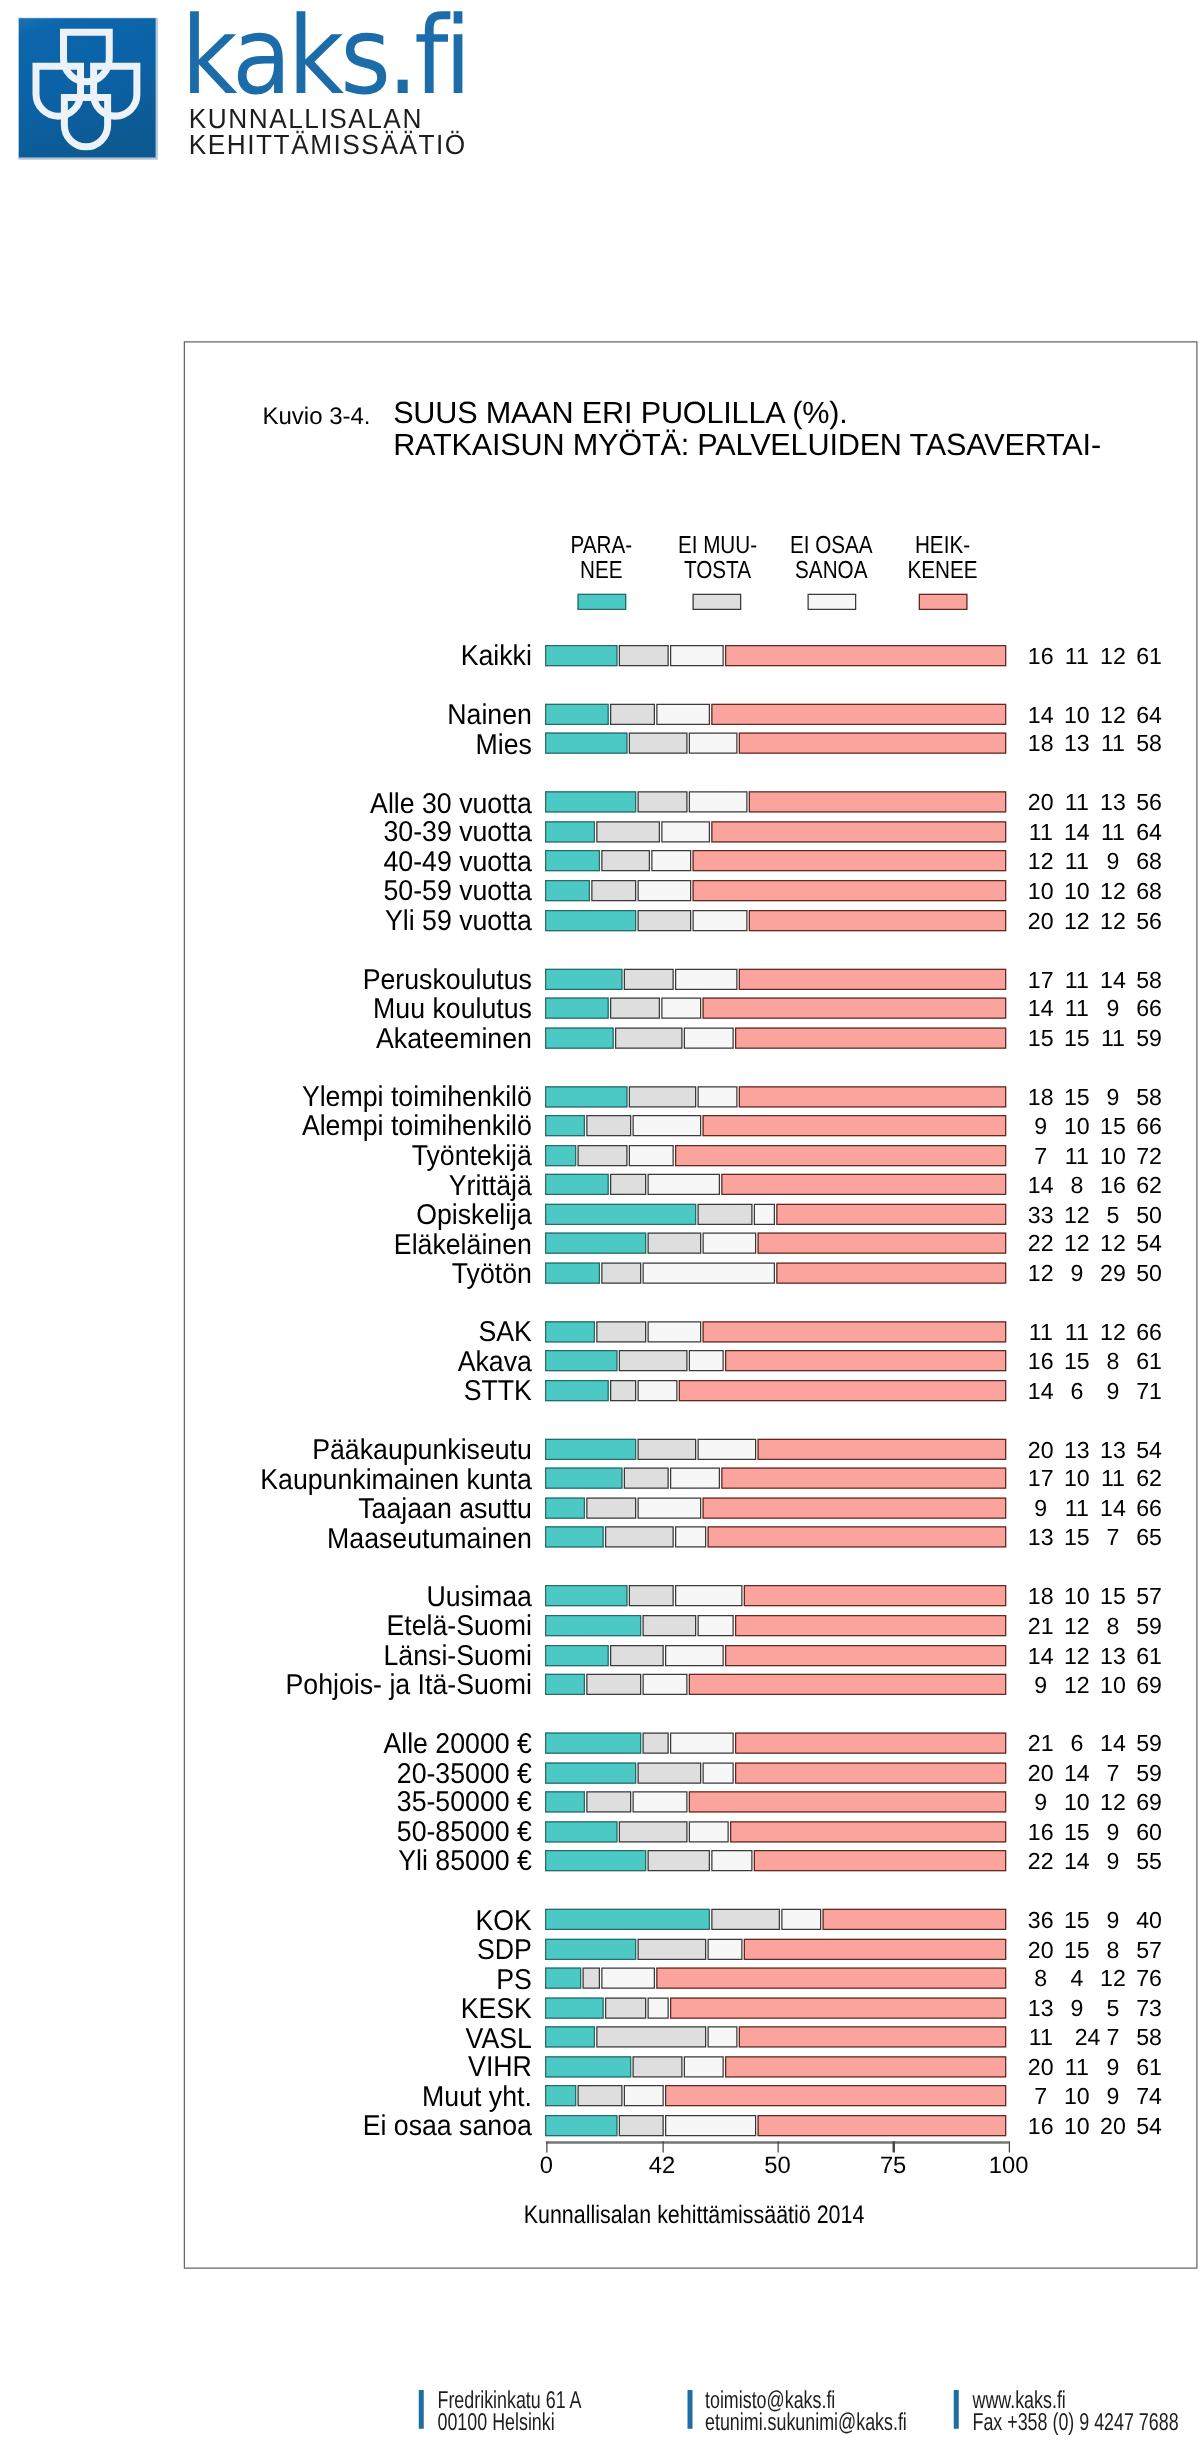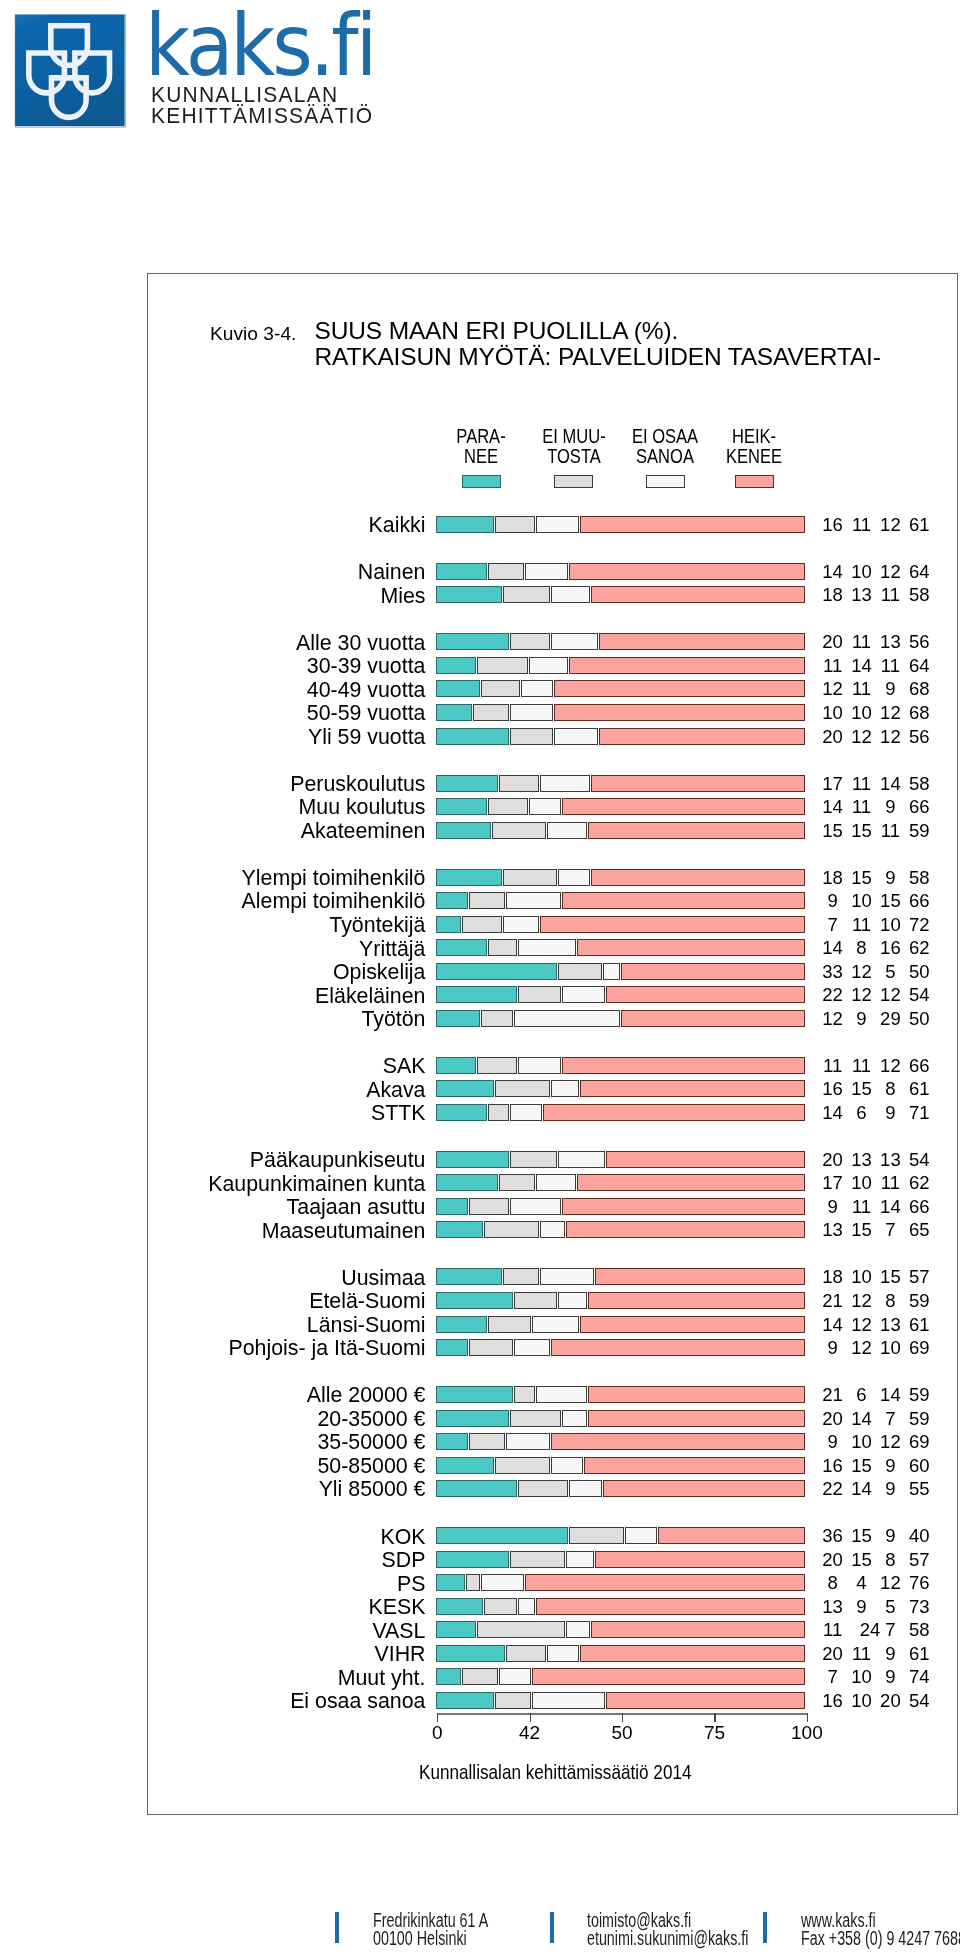--- a/index.html
+++ b/index.html
@@ -83,21 +83,21 @@
   #source {
     position:absolute; left:419.4px; top:1762px; width:400px; text-align:left;
     font-size:20.3px; line-height:20px; color:#000; white-space:nowrap;
     transform:scaleX(0.845); transform-origin:left center;
   }
 
   
   #footer { position:absolute; left:335.3px; top:1905px; width:625px; height:48px; }
   .fcol { position:absolute; top:0; }
   .fbar { position:absolute; left:0; top:7.4px; width:3.8px; height:31px; background:#1e6ea3; }
-  .ftext { position:absolute; left:14.3px; top:7.2px;margin-left:23px; }
+  .ftext { position:absolute; left:14.3px; top:7.2px; }
   .fline {
     font-family:"Liberation Sans", sans-serif;
     font-size:19.5px; line-height:17.5px; color:#1d1d1b; white-space:nowrap;
     transform:scaleX(0.733); transform-origin:left center;
   }
 </style>
 </head>
 <body>
 
 <div id="logo">

